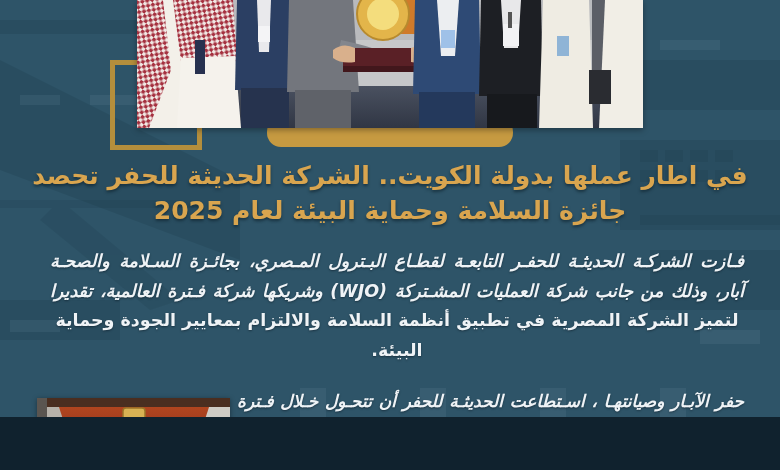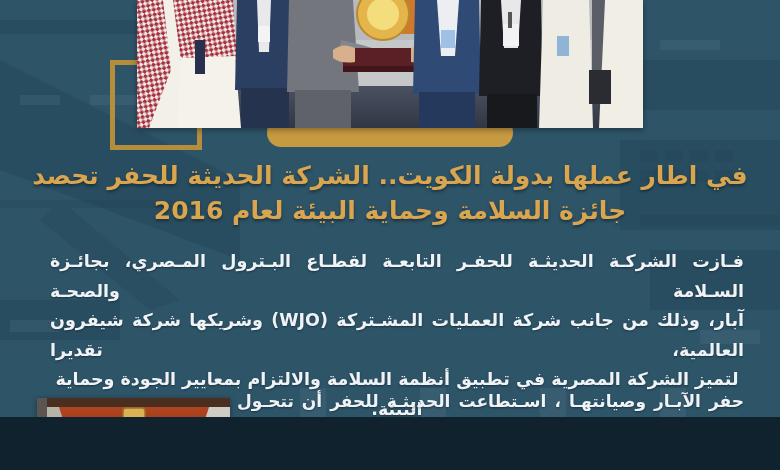--- a/index.html
+++ b/index.html
@@ -40,21 +40,21 @@
     font-size:17.5px;line-height:29.5px;
     text-shadow:0 1px 2px rgba(8,20,30,.5);
   }
   
   .para2{
     position:absolute;left:237px;right:36px;top:386px;z-index:4;
     direction:rtl;color:#eff3f6;font-weight:bold;
     font-size:17px;line-height:30px;
     text-shadow:0 1px 2px rgba(8,20,30,.5);
   }
-  .jline{text-align:justify;text-align-last:justify;}
+  .jline{text-align:justify;text-align-last:justify;font-style:italic;}
   .cline{text-align:center;}
   
   .photo-medal{
     position:absolute;left:37px;top:398px;width:193px;height:72px;
     z-index:3;overflow:hidden;box-shadow:0 1px 5px rgba(0,0,0,.4);
   }
   .photo-medal svg{display:block;}
 </style>
 </head>
 <body>
@@ -160,26 +160,26 @@
       <path d="M406 0 L452 0 L456 128 L402 128 Z" fill="#efece3"></path>
       <rect x="420" y="36" width="12" height="20" fill="#8fb4d6"></rect>
 
       <path d="M468 0 L506 0 L506 128 L462 128 Z" fill="#f1eee6"></path>
       <rect x="452" y="70" width="22" height="34" fill="#2a2c31"></rect>
     </svg>
   </div>
 
   <div class="headline">
     <div>في اطار عملها بدولة الكويت.. الشركة الحديثة للحفر تحصد</div>
-    <div>جائزة السلامة وحماية البيئة لعام 2016</div>
+    <div>جائزة السلامة وحماية البيئة لعام 2025</div>
   </div>
 
   <div class="para1">
     <div class="jline">فـازت الشركـة الحديثـة للحفـر التابعـة لقطـاع البـترول المـصري، بجائـزة السـلامة والصحـة</div>
-    <div class="jline">آبار، وذلك من جانب شركة العمليات المشـتركة (WJO) وشريكها شركة شيفرون العالمية، تقديرا</div>
+    <div class="jline">آبار، وذلك من جانب شركة العمليات المشـتركة (WJO) وشريكها شركة فـترة العالمية، تقديرا</div>
     <div class="cline">لتميز الشركة المصرية في تطبيق أنظمة السلامة والالتزام بمعايير الجودة وحماية البيئة.</div>
   </div>
 
   <div class="photo-medal">
     <svg width="193" height="72" viewBox="0 0 193 72">
       <defs>
         <linearGradient id="maroon" x1="0" y1="0" x2="0" y2="1">
           <stop offset="0" stop-color="#b0451f"></stop>
             <stop offset="1" stop-color="#7c241c"></stop>
         </linearGradient>

